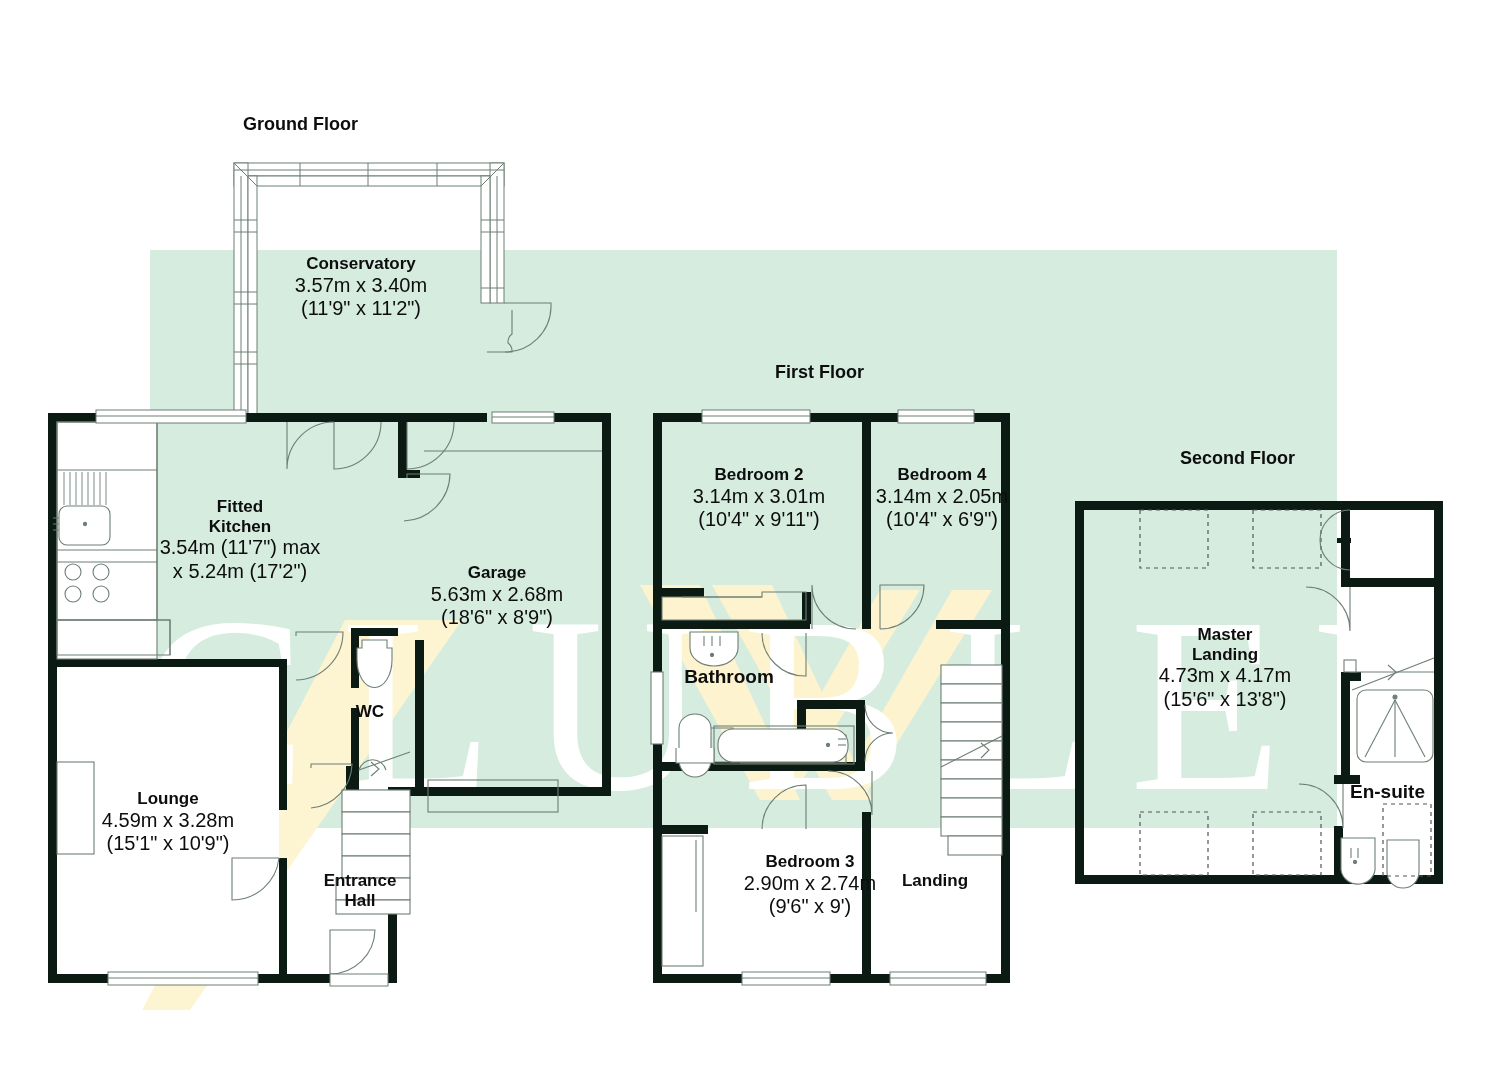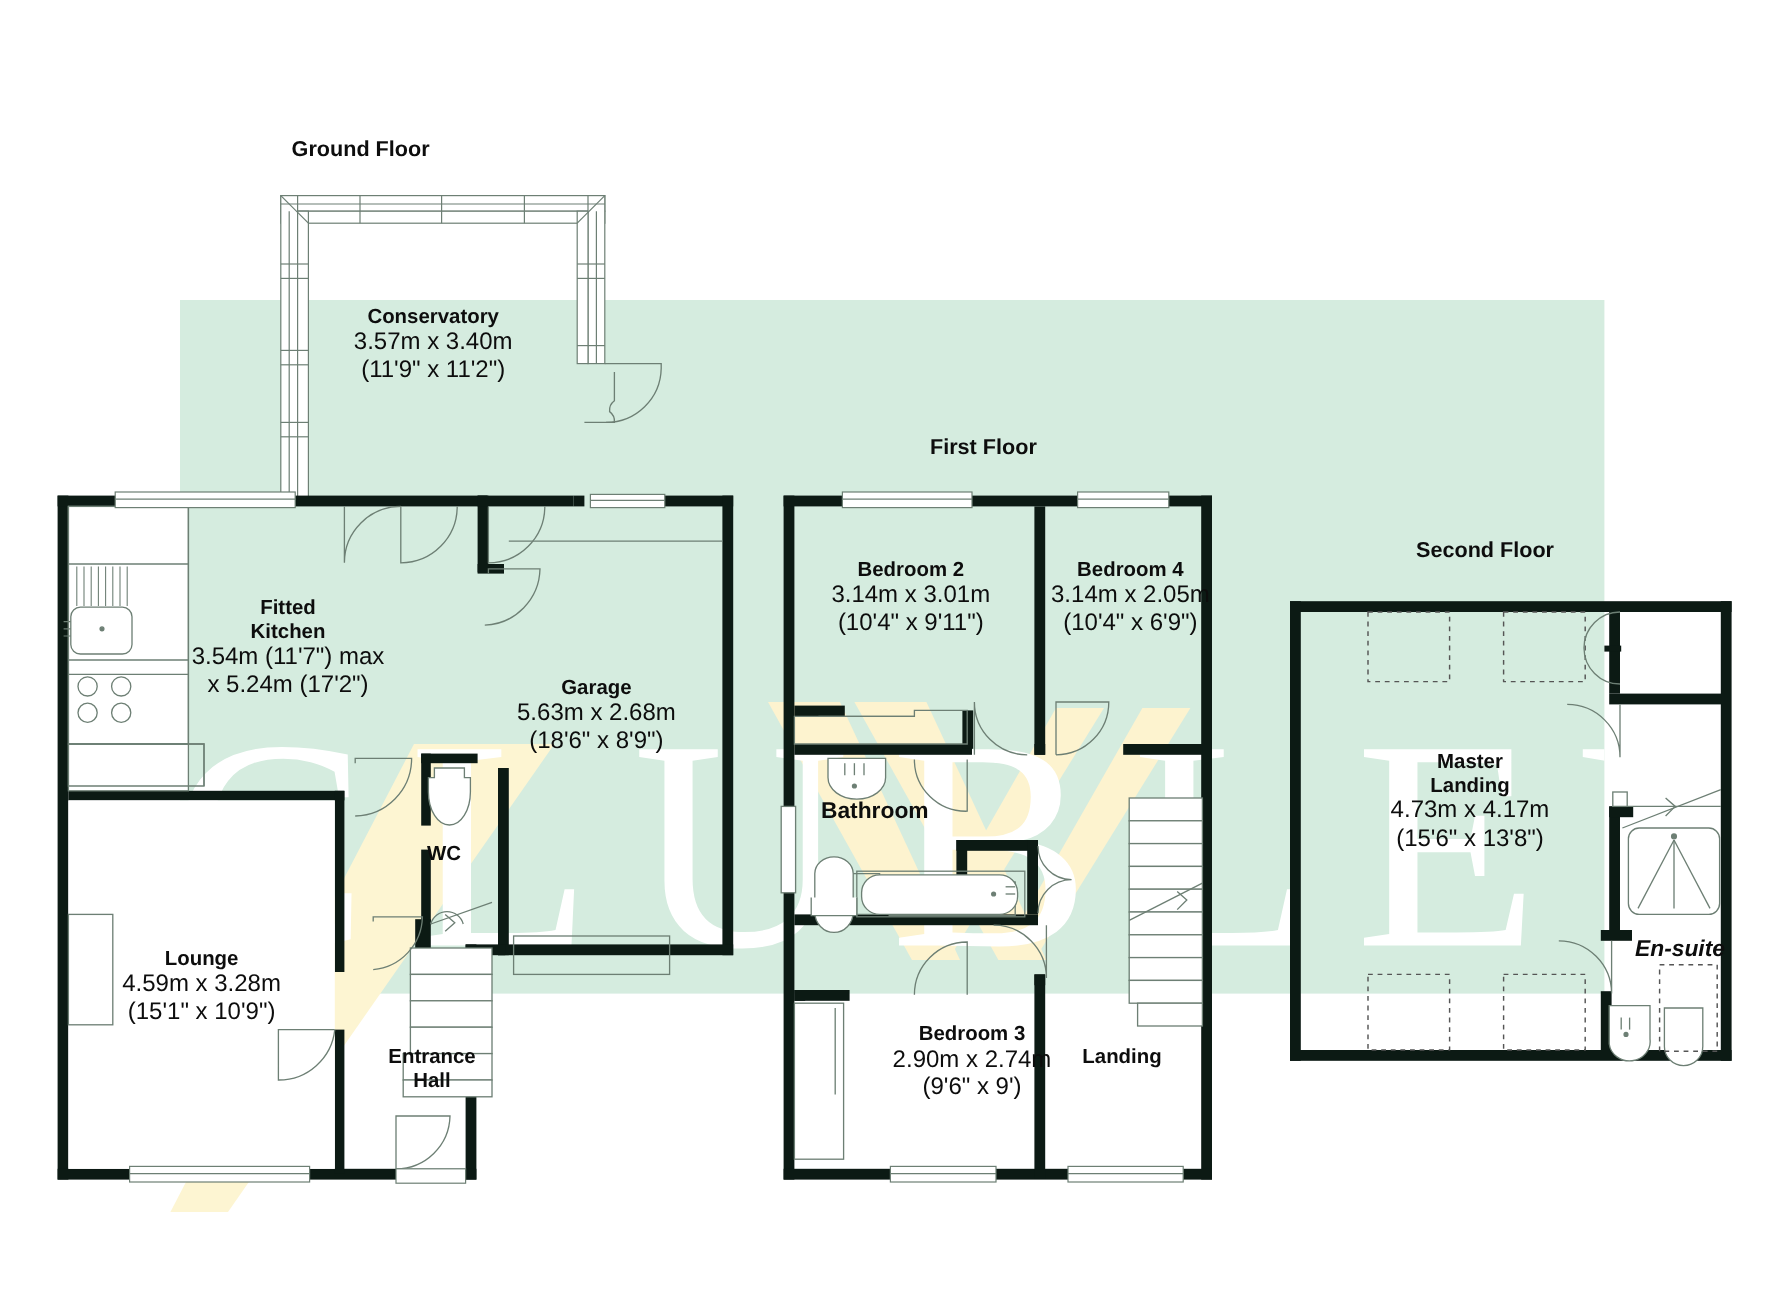--- a/index.html
+++ b/index.html
@@ -415,18 +415,18 @@
       </g>
     </svg>
 
     <div class="rlabel" style="left:1121px;top:625px;width:208px;">
       <div class="nm">Master</div>
       <div class="nm">Landing</div>
       <div class="dm">4.73m x 4.17m</div>
       <div class="dm">(15'6" x 13'8")</div>
     </div>
 
-    <div class="rlabel small" style="left:1350px;top:781px;width:100px;text-align:center;font-style:italic;">
+    <div class="rlabel small" style="left:1350px;top:781px;width:100px;text-align:left;">
       <div class="nm">En-suite</div>
     </div>
   </div>
 
 </div>
 
 </body></html>

